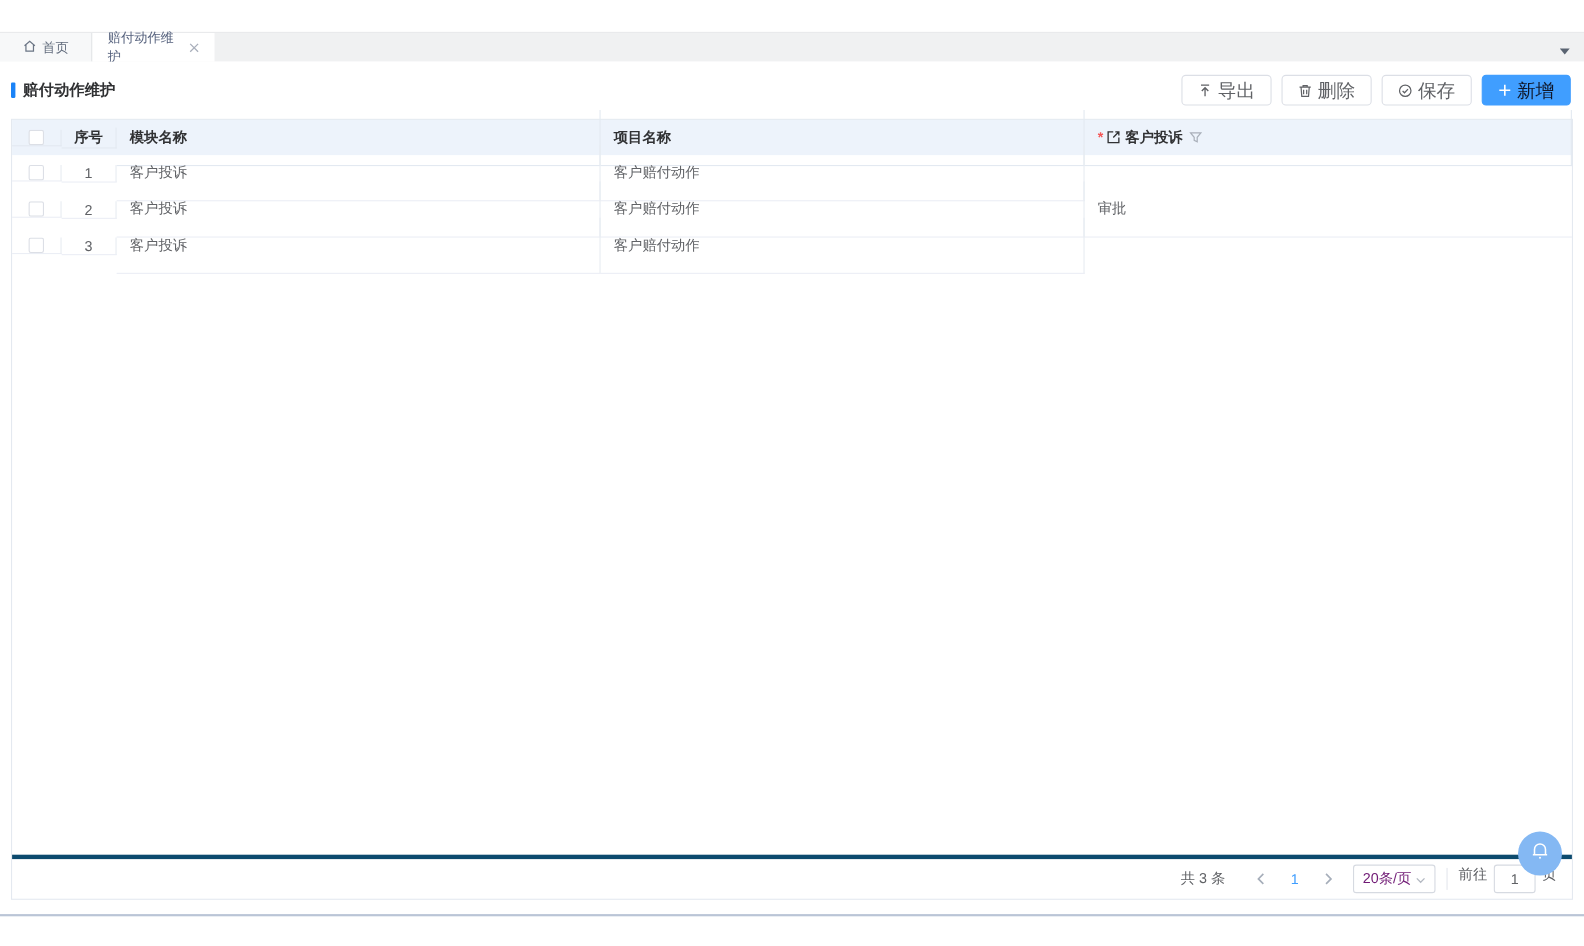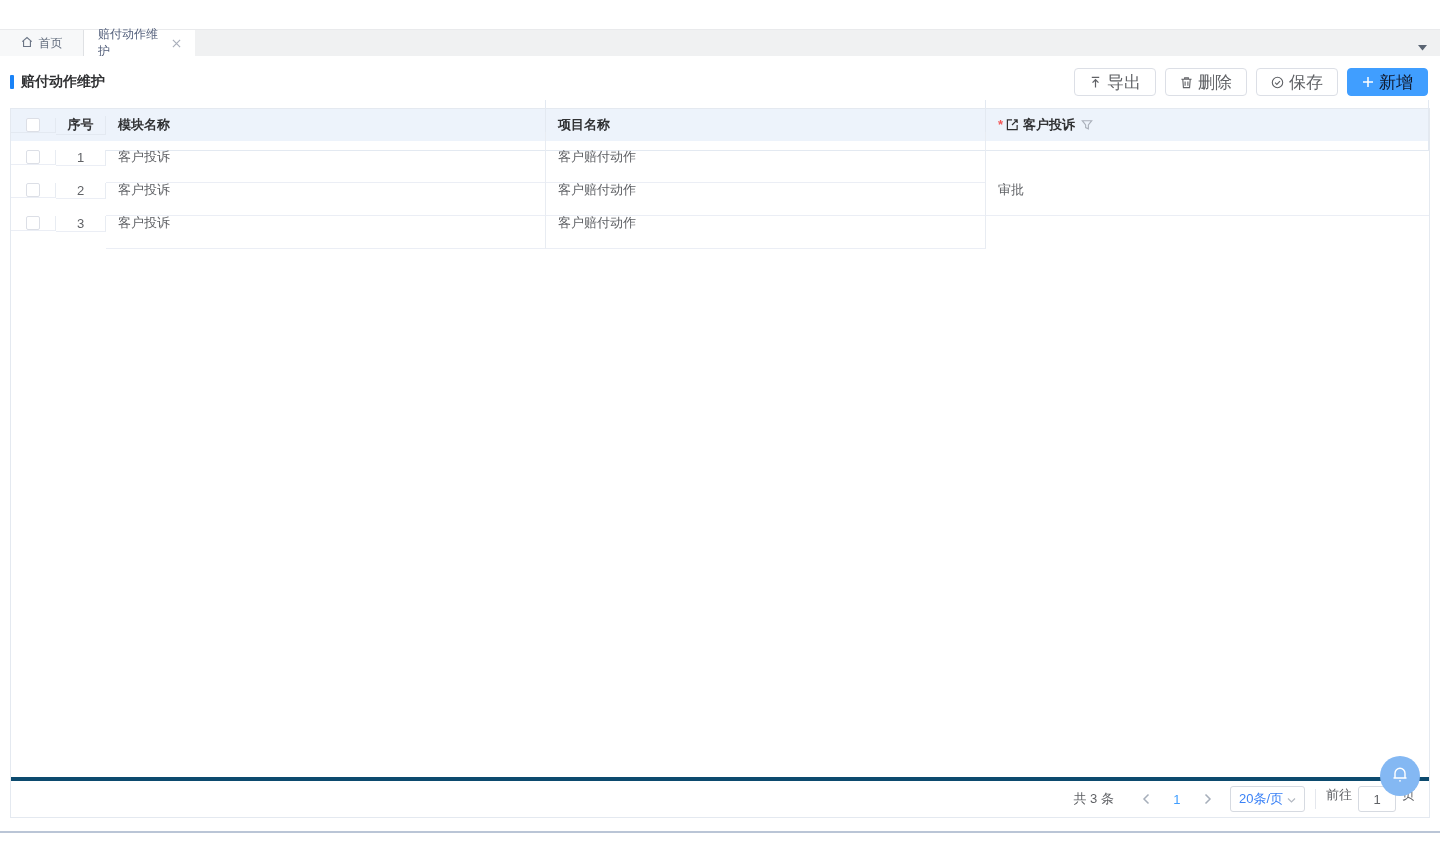--- a/index.html
+++ b/index.html
@@ -49,21 +49,21 @@
   .filter-ico { display:flex; align-items:center; margin-left:6px; cursor:pointer; }
   .filler { flex:1 1 auto; }
 
   
   .pager { flex:0 0 40px; border-top:4px solid #0c4a6e; display:flex; align-items:center;
            justify-content:flex-end; gap:0; padding-right:14px; font-size:13px; color:#606266; }
   .pager .total { margin-right:18px; }
   .pg-arrow { width:28px; height:28px; display:flex; align-items:center; justify-content:center; cursor:pointer; }
   .pg-num { width:34px; text-align:center; color:#409eff; cursor:pointer; }
   .page-size { display:flex; align-items:center; gap:4px; height:26px; padding:0 8px; margin:0 10px 0 8px;
-               border:1px solid #d6dae1; border-radius:3px; background:#fff; color:#3b82f6; cursor:pointer; }
+               border:1px solid #d6dae1; border-radius:3px; background:#fff; color:#701a75; cursor:pointer; }
   .pg-divider { width:1px; height:20px; background:#e4e7ed; margin-right:10px; }
   .goto { display:flex; align-items:flex-start; gap:6px; }
   .goto input { width:38px; height:26px; border:1px solid #d6dae1; border-radius:3px; text-align:center;
                 font-size:13px; color:#606266; outline:none; font-family:inherit; }
 
   
   .bell-fab { position:absolute; top:756px; right:20px; width:40px; height:40px; border-radius:50%;
               background:#84b8f3; display:flex; align-items:center; justify-content:center; cursor:pointer; }
 
   

